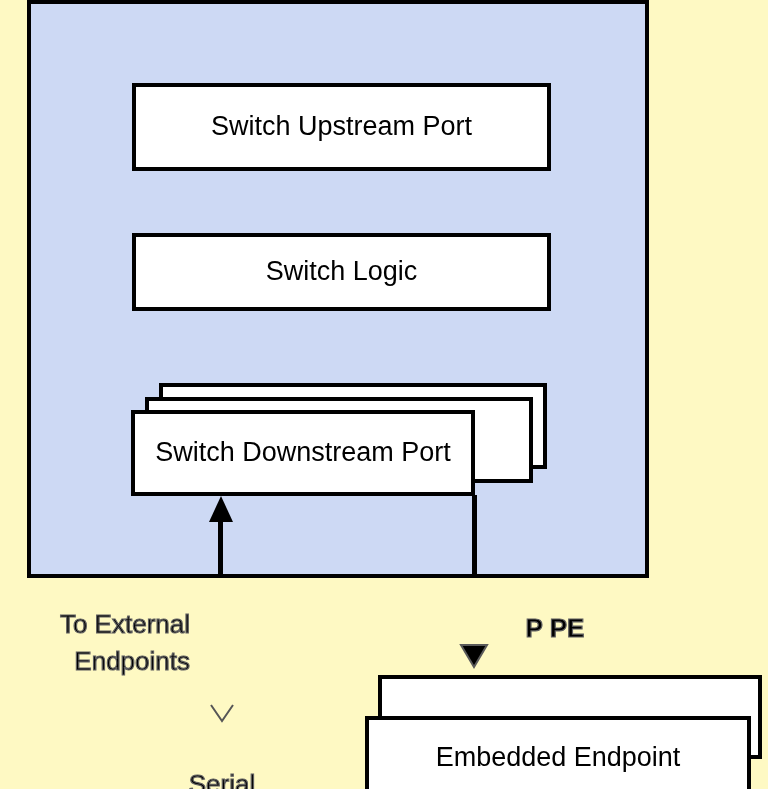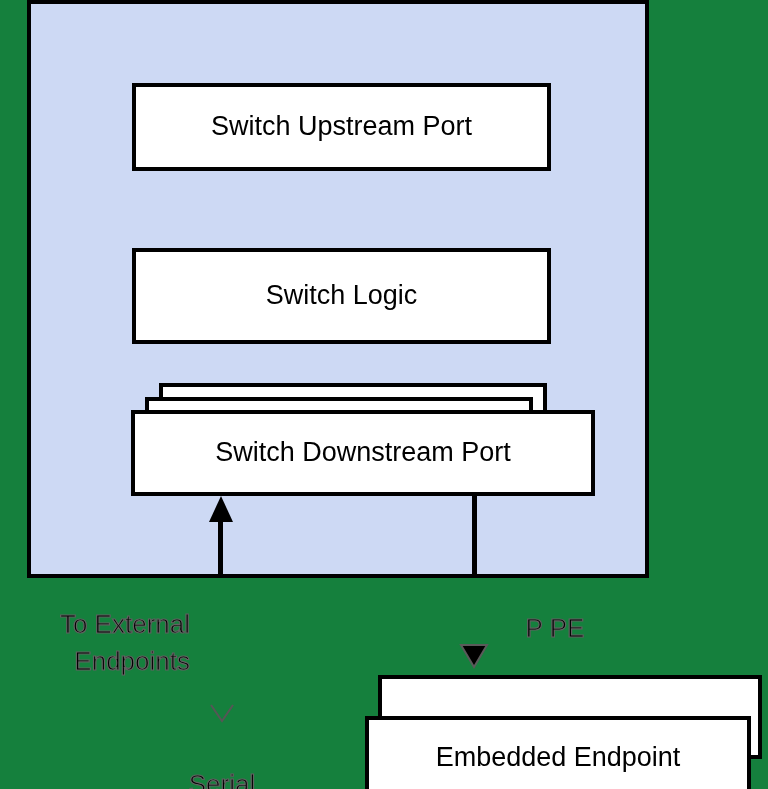--- a/index.html
+++ b/index.html
@@ -5,21 +5,21 @@
   html, body {
     margin: 0;
     padding: 0;
     background: #000000;
     font-family: "Liberation Sans", sans-serif;
   }
   #canvas {
     position: relative;
     width: 768px;
     height: 789px;
-    background: #15803d;
+    background: #fef9c3;
     overflow: hidden;
   }
   .abs { position: absolute; box-sizing: border-box; }
 
   
   #switch-container {
     left: 27px; top: 0px;
     width: 622px; height: 578px;
     background: #cdd9f4;
     border: 4px solid #000000;
@@ -32,24 +32,24 @@
     display: flex;
     align-items: center;
     justify-content: center;
     color: #000000;
     font-size: 27px;
     line-height: 1.1;
     text-align: center;
     white-space: nowrap;
   }
   #box-upstream   { left: 132px; top: 83px;  width: 419px; height: 88px; }
-  #box-logic      { left: 132px; top: 248px; width: 419px; height: 96px; }
+  #box-logic      { left: 132px; top: 233px; width: 419px; height: 78px; }
   #ds-back        { left: 159px; top: 383px; width: 388px; height: 86px; }
   #ds-mid         { left: 145px; top: 397px; width: 388px; height: 86px; }
-  #ds-front       { left: 131px; top: 410px; width: 464px; height: 86px; }
+  #ds-front       { left: 131px; top: 410px; width: 344px; height: 86px; }
 
   #ee-back        { left: 378px; top: 675px; width: 384px; height: 84px; }
   #ee-front       { left: 365px; top: 716px; width: 386px; height: 84px; }
 
   
   .connector-line {
     width: 5px;
     background: #000000;
   }
   #left-arrow-shaft  { left: 218px; top: 518px; height: 59px; }
@@ -66,21 +66,21 @@
   .hollow-label {
     color: #000000;
     -webkit-text-stroke: 1.2px #616161;
     font-size: 26px;
     text-align: center;
     line-height: 37px;
     white-space: pre-line;
   }
   #label-to-external { left: 10px;  top: 606px; width: 180px; text-align: right; }
   #label-serial      { left: 162px; top: 766px; width: 120px; }
-  #label-ppe         { left: 505px; top: 610px; width: 100px; }
+  #label-ppe         { left: 505px; top: 610px; width: 100px; font-weight: bold; }
 
   #chevron-down-open { left: 207px; top: 702px; }
   #arrowhead-down    { left: 458px; top: 642px; }
 
   svg { display: block; }
 </style>
 </head>
 <body>
 
 <div id="canvas">

